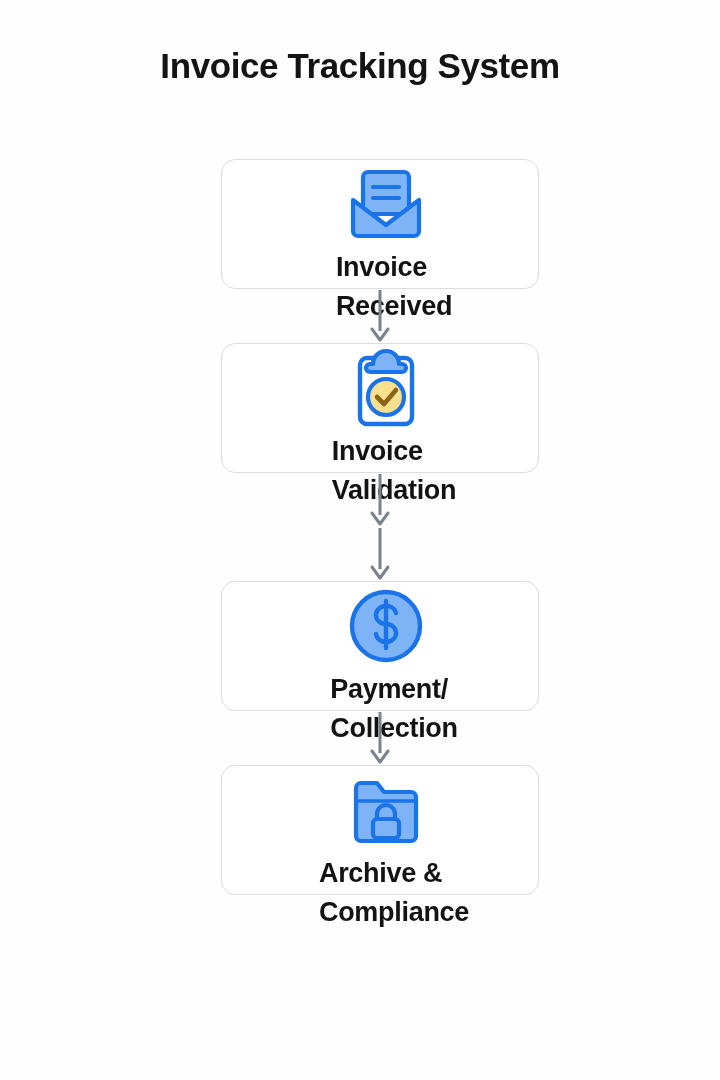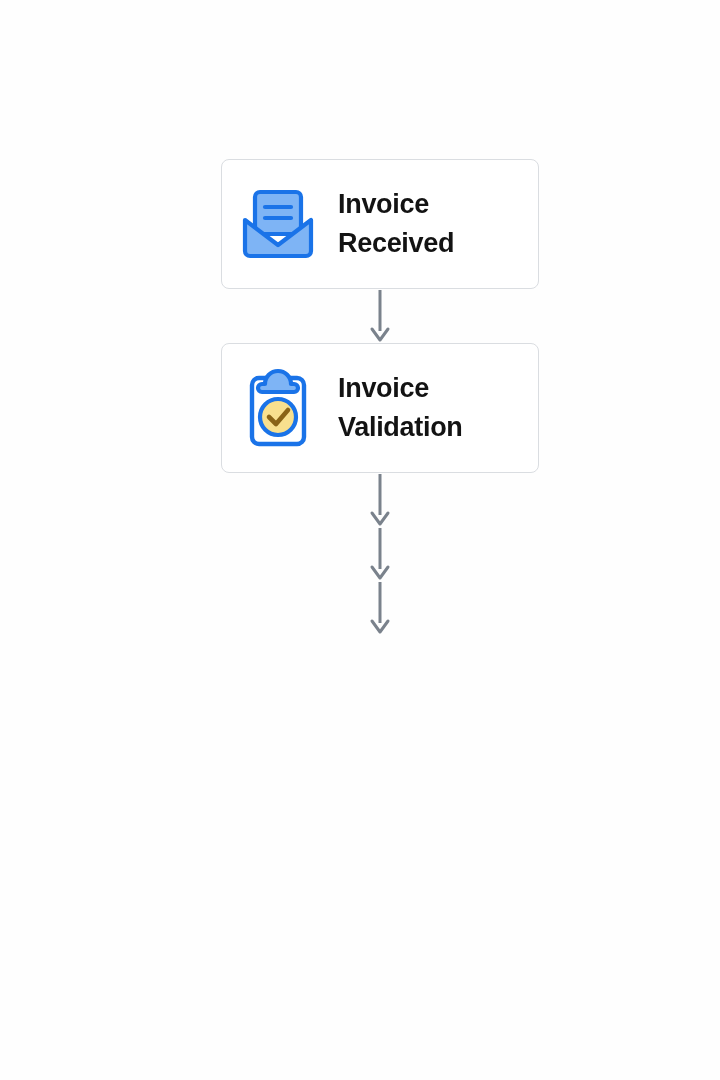--- a/index.html
+++ b/index.html
@@ -38,23 +38,23 @@
     left: 221px;
     width: 318px;
   }
   .card {
     position: relative;
     box-sizing: border-box;
     width: 318px;
     height: 130px;
     background: #ffffff;
     border: 1.6px solid #dadde1;
-    border-radius: 8px;
+    border-radius: 14px;
     display: flex;
-    flex-direction: row;
+    flex-direction: column;
     align-items: center;
     padding-left: 12px;
   }
   .card-icon {
     flex: 0 0 auto;
     width: 88px;
     height: 88px;
     display: flex;
     align-items: center;
     justify-content: center;
@@ -82,20 +82,21 @@
   }
   .connector svg {
     display: block;
   }
 </style>
 </head>
 <body>
 
 <div class="page">
 
+  <div class="page-title">Invoice Tracking System</div>
 
   <div class="flow">
 
     <div class="card">
       <div class="card-icon">
         <svg width="74" height="72" viewBox="0 0 74 72">
           <rect x="14" y="4" width="46" height="42" rx="5" fill="#7eb4f5" stroke="#1a73e8" stroke-width="4.2"></rect>
           <line x1="24" y1="19" x2="50" y2="19" stroke="#1a73e8" stroke-width="4.2" stroke-linecap="round"></line>
           <line x1="24" y1="30" x2="50" y2="30" stroke="#1a73e8" stroke-width="4.2" stroke-linecap="round"></line>
           <path d="M4 32 L37 57 L70 32 L70 63 A5 5 0 0 1 65 68 L9 68 A5 5 0 0 1 4 63 Z" fill="#7eb4f5" stroke="#1a73e8" stroke-width="4.2" stroke-linejoin="round"></path>
@@ -133,23 +134,46 @@
     </div>
 
 
     <div class="connector">
       <svg width="24" height="54" viewBox="0 0 24 54">
         <line x1="12" y1="1" x2="12" y2="42" stroke="#7a828c" stroke-width="3"></line>
         <path d="M4 40 L12 51 L20 40" fill="none" stroke="#7a828c" stroke-width="3" stroke-linejoin="round" stroke-linecap="round"></path>
       </svg>
     </div>
 
+    <div class="card">
+      <div class="card-icon">
+        <svg width="76" height="76" viewBox="0 0 76 76">
+          <circle cx="38" cy="38" r="34" fill="#7eb4f5" stroke="#1a73e8" stroke-width="4.4"></circle>
+          <path d="M48 25 A10 9 0 0 0 38 18 A9.5 8.5 0 0 0 38 36 A9.5 8.5 0 0 1 38 54 A10 9 0 0 1 28 46" fill="none" stroke="#1a73e8" stroke-width="4.4" stroke-linecap="round"></path>
+          <line x1="38" y1="13" x2="38" y2="60" stroke="#1a73e8" stroke-width="4.4" stroke-linecap="round"></line>
+        </svg>
+      </div>
+      <div class="card-label">Payment/
+Collection</div>
+    </div>
 
     <div class="connector">
       <svg width="24" height="54" viewBox="0 0 24 54">
         <line x1="12" y1="1" x2="12" y2="42" stroke="#7a828c" stroke-width="3"></line>
         <path d="M4 40 L12 51 L20 40" fill="none" stroke="#7a828c" stroke-width="3" stroke-linejoin="round" stroke-linecap="round"></path>
       </svg>
     </div>
 
+    <div class="card">
+      <div class="card-icon">
+        <svg width="74" height="72" viewBox="0 0 74 72">
+          <path d="M7 14 A5 5 0 0 1 12 9 L28 9 L35 18 L62 18 A5 5 0 0 1 67 23 L67 62 A5 5 0 0 1 62 67 L12 67 A5 5 0 0 1 7 62 Z" fill="#7eb4f5" stroke="#1a73e8" stroke-width="4.2" stroke-linejoin="round"></path>
+          <line x1="8" y1="27" x2="66" y2="27" stroke="#1a73e8" stroke-width="3.6"></line>
+          <path d="M28 46 L28 40 A9 9 0 0 1 46 40 L46 46" fill="none" stroke="#1a73e8" stroke-width="4.2" stroke-linecap="round"></path>
+          <rect x="24" y="45" width="26" height="19" rx="4" fill="#7eb4f5" stroke="#1a73e8" stroke-width="4.2"></rect>
+        </svg>
+      </div>
+      <div class="card-label">Archive &amp;
+Compliance</div>
+    </div>
 
   </div>
 </div>
 
 </body></html>

